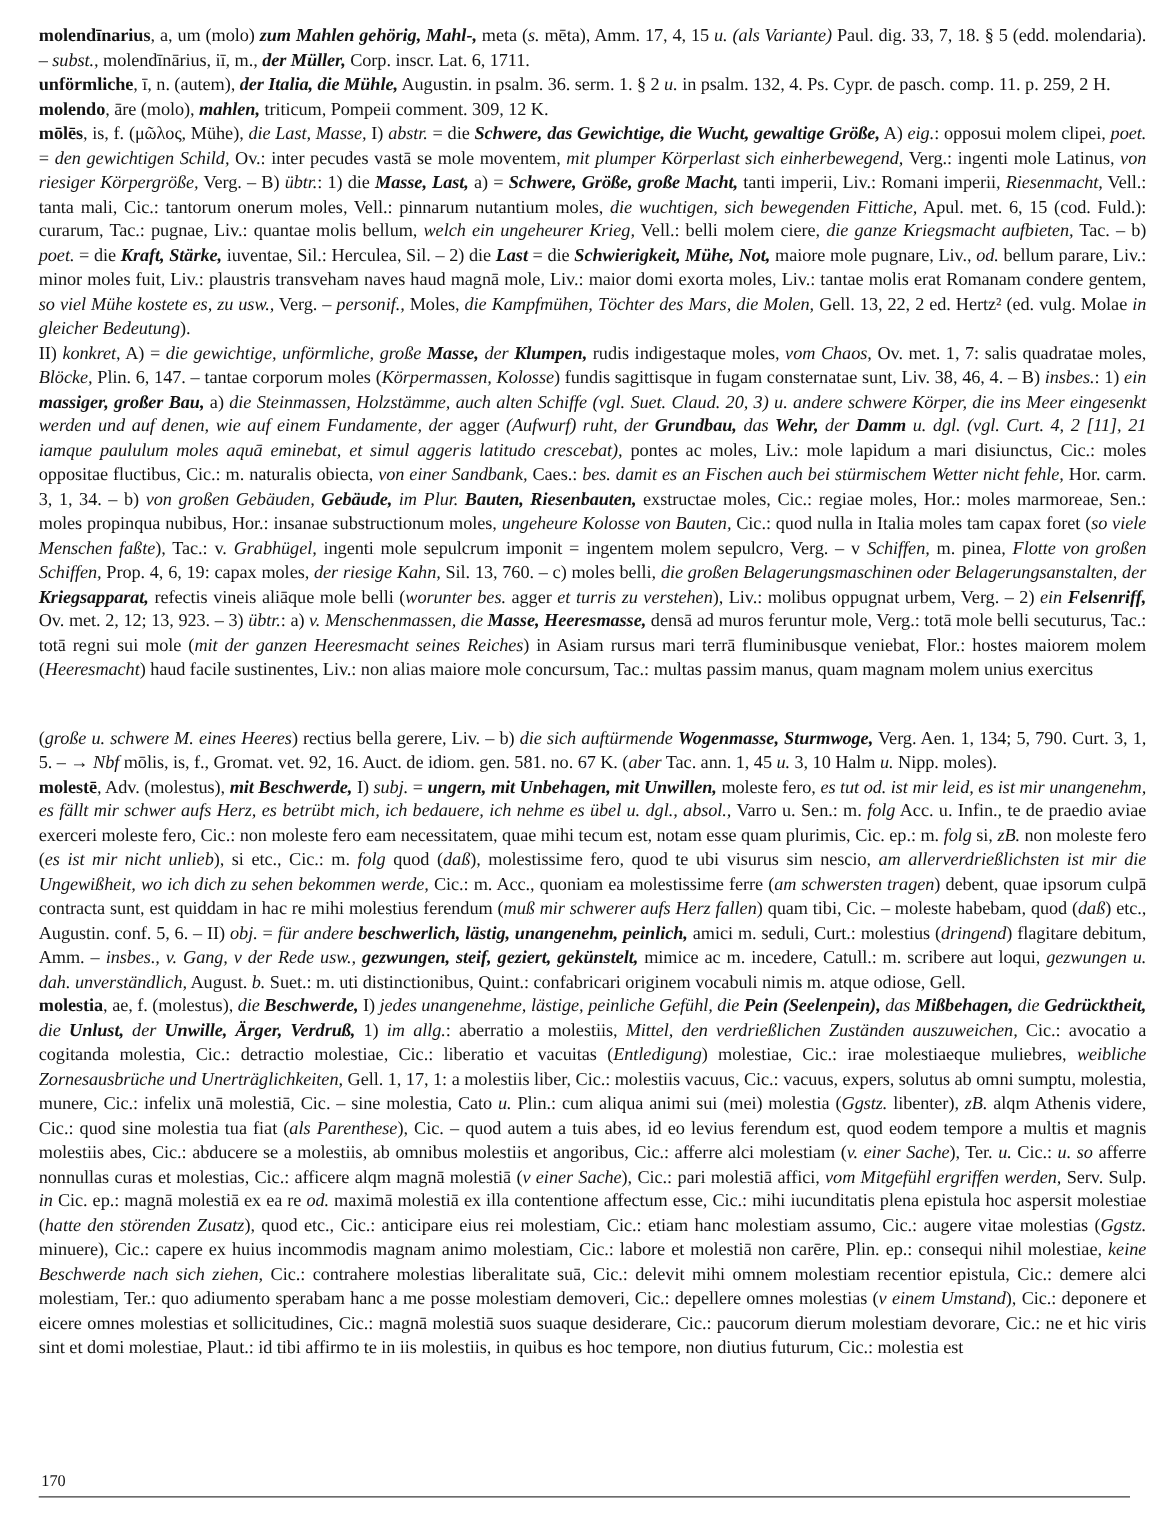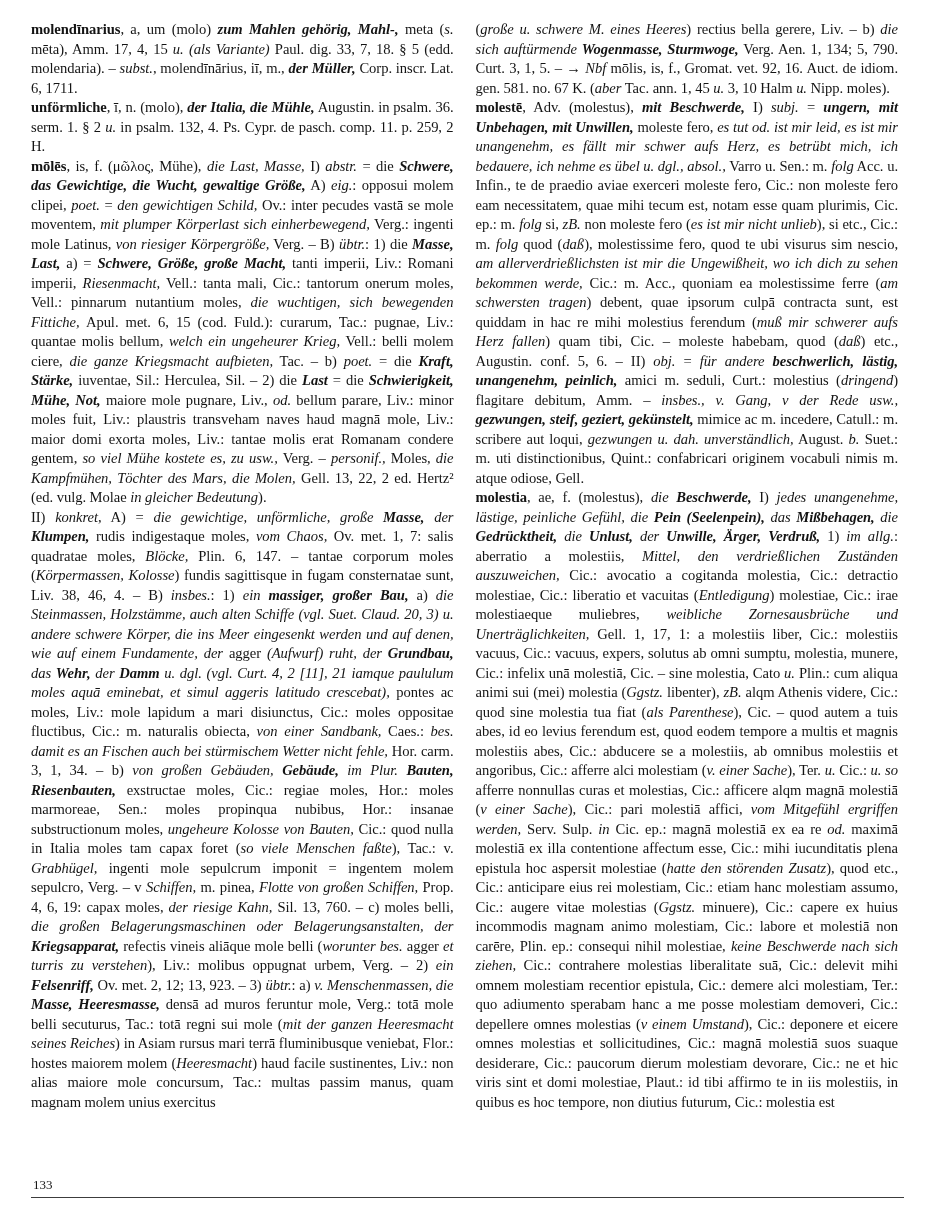--- a/index.html
+++ b/index.html
@@ -3,48 +3,49 @@
 <meta charset="utf-8">
 <style>
   * { margin: 0; padding: 0; box-sizing: border-box; }
   html, body { background: #ffffff; }
   body {
     width: 935px; height: 1210px;
     position: relative; overflow: hidden;
     font-family: "Liberation Serif", "DejaVu Serif", serif;
     color: #141414;
   }
-  .page { display: flex; gap: 22px; padding: 20px 37px 0 31px; }
+  .page { display: flex; gap: 35px; padding: 20px 18px 0 31px; flex-direction: column; }
   .column {
     flex: 1 1 0; min-width: 0;
     font-size: 14.6px; line-height: 19.5px;
     text-align: justify;
     letter-spacing: -0.05px;
   }
   .entry { margin: 0; }
   .b  { font-weight: 700; }
   .i  { font-style: italic; }
   .bi { font-weight: 700; font-style: italic; }
   .footer { position: absolute; left: 31px; right: 31px; bottom: 12px; }
   .pagenum { font-size: 13px; line-height: 14px; margin: 0 0 5px 2px; }
   .rule { border-top: 1.3px solid #3c3c3c; height: 0; }
 </style>
 </head>
 <body>
 
 <div class="page">
   <div class="column">
       <p class="entry"><span class="b">molendīnarius</span><span>, a, um (molo) </span><span class="bi">zum Mahlen gehörig, Mahl-,</span><span> meta (</span><span class="i">s.</span><span> mēta), Amm. 17, 4, 15 </span><span class="i">u. (als Variante)</span><span> Paul. dig. 33, 7, 18. § 5 (edd. molendaria). – </span><span class="i">subst.</span><span>, molendīnārius, iī, m., </span><span class="bi">der Müller,</span><span> Corp. inscr. Lat. 6, 1711.</span></p>
-      <p class="entry"><span class="b">unförmliche</span><span>, ī, n. (molo), </span><span class="bi">der Italia, die Mühle,</span><span> Augustin. in psalm. 36. serm. 1. § 2 </span><span class="i">u.</span><span> in psalm. 132, 4. Ps. Cypr. de pasch. comp. 11. p. 259, 2 H.</span></p>
+      <p class="entry"><span class="b">unförmliche</span><span>, ī, n. (autem), </span><span class="bi">der Italia, die Mühle,</span><span> Augustin. in psalm. 36. serm. 1. § 2 </span><span class="i">u.</span><span> in psalm. 132, 4. Ps. Cypr. de pasch. comp. 11. p. 259, 2 H.</span></p>
+      <p class="entry"><span class="b">molendo</span><span>, āre (molo), </span><span class="bi">mahlen,</span><span> triticum, Pompeii comment. 309, 12 K.</span></p>
       <p class="entry"><span class="b">mōlēs</span><span>, is, f. (μῶλος, Mühe), </span><span class="i">die Last, Masse,</span><span> I) </span><span class="i">abstr.</span><span> = die </span><span class="bi">Schwere, das Gewichtige, die Wucht, gewaltige Größe,</span><span> A) </span><span class="i">eig.</span><span>: opposui molem clipei, </span><span class="i">poet.</span><span> = </span><span class="i">den gewichtigen Schild,</span><span> Ov.: inter pecudes vastā se mole moventem, </span><span class="i">mit plumper Körperlast sich einherbewegend,</span><span> Verg.: ingenti mole Latinus, </span><span class="i">von riesiger Körpergröße,</span><span> Verg. – B) </span><span class="i">übtr.</span><span>: 1) die </span><span class="bi">Masse, Last,</span><span> a) = </span><span class="bi">Schwere, Größe, große Macht,</span><span> tanti imperii, Liv.: Romani imperii, </span><span class="i">Riesenmacht,</span><span> Vell.: tanta mali, Cic.: tantorum onerum moles, Vell.: pinnarum nutantium moles, </span><span class="i">die wuchtigen, sich bewegenden Fittiche,</span><span> Apul. met. 6, 15 (cod. Fuld.): curarum, Tac.: pugnae, Liv.: quantae molis bellum, </span><span class="i">welch ein ungeheurer Krieg,</span><span> Vell.: belli molem ciere, </span><span class="i">die ganze Kriegsmacht aufbieten,</span><span> Tac. – b) </span><span class="i">poet.</span><span> = die </span><span class="bi">Kraft, Stärke,</span><span> iuventae, Sil.: Herculea, Sil. – 2) die </span><span class="bi">Last</span><span> = die </span><span class="bi">Schwierigkeit, Mühe, Not,</span><span> maiore mole pugnare, Liv., </span><span class="i">od.</span><span> bellum parare, Liv.: minor moles fuit, Liv.: plaustris transveham naves haud magnā mole, Liv.: maior domi exorta moles, Liv.: tantae molis erat Romanam condere gentem, </span><span class="i">so viel Mühe kostete es, zu usw.,</span><span> Verg. – </span><span class="i">personif.,</span><span> Moles, </span><span class="i">die Kampfmühen, Töchter des Mars, die Molen,</span><span> Gell. 13, 22, 2 ed. Hertz² (ed. vulg. Molae </span><span class="i">in gleicher Bedeutung</span><span>).</span></p>
       <p class="entry"><span>II) </span><span class="i">konkret</span><span>, A) = </span><span class="i">die gewichtige, unförmliche, große </span><span class="bi">Masse, </span><span class="i">der </span><span class="bi">Klumpen,</span><span> rudis indigestaque moles, </span><span class="i">vom Chaos,</span><span> Ov. met. 1, 7: salis quadratae moles, </span><span class="i">Blöcke,</span><span> Plin. 6, 147. – tantae corporum moles (</span><span class="i">Körpermassen, Kolosse</span><span>) fundis sagittisque in fugam consternatae sunt, Liv. 38, 46, 4. – B) </span><span class="i">insbes.</span><span>: 1) </span><span class="i">ein </span><span class="bi">massiger, großer Bau,</span><span> a) </span><span class="i">die Steinmassen, Holzstämme, auch alten Schiffe (vgl. Suet. Claud. 20, 3) u. andere schwere Körper, die ins Meer eingesenkt werden und auf denen, wie auf einem Fundamente, der </span><span>agger</span><span class="i"> (Aufwurf) ruht, der </span><span class="bi">Grundbau, </span><span class="i">das </span><span class="bi">Wehr, </span><span class="i">der </span><span class="bi">Damm </span><span class="i">u. dgl. (vgl. Curt. 4, 2 [11], 21 iamque paululum moles aquā eminebat, et simul aggeris latitudo crescebat),</span><span> pontes ac moles, Liv.: mole lapidum a mari disiunctus, Cic.: moles oppositae fluctibus, Cic.: m. naturalis obiecta, </span><span class="i">von einer Sandbank,</span><span> Caes.: </span><span class="i">bes. damit es an Fischen auch bei stürmischem Wetter nicht fehle,</span><span> Hor. carm. 3, 1, 34. – b) </span><span class="i">von großen Gebäuden, </span><span class="bi">Gebäude, </span><span class="i">im Plur. </span><span class="bi">Bauten, Riesenbauten,</span><span> exstructae moles, Cic.: regiae moles, Hor.: moles marmoreae, Sen.: moles propinqua nubibus, Hor.: insanae substructionum moles, </span><span class="i">ungeheure Kolosse von Bauten,</span><span> Cic.: quod nulla in Italia moles tam capax foret (</span><span class="i">so viele Menschen faßte</span><span>), Tac.: v. </span><span class="i">Grabhügel,</span><span> ingenti mole sepulcrum imponit = ingentem molem sepulcro, Verg. – v </span><span class="i">Schiffen,</span><span> m. pinea, </span><span class="i">Flotte von großen Schiffen,</span><span> Prop. 4, 6, 19: capax moles, </span><span class="i">der riesige Kahn,</span><span> Sil. 13, 760. – c) moles belli, </span><span class="i">die großen Belagerungsmaschinen oder Belagerungsanstalten, der </span><span class="bi">Kriegsapparat,</span><span> refectis vineis aliāque mole belli (</span><span class="i">worunter bes. </span><span>agger</span><span class="i"> et turris zu verstehen</span><span>), Liv.: molibus oppugnat urbem, Verg. – 2) </span><span class="i">ein </span><span class="bi">Felsenriff,</span><span> Ov. met. 2, 12; 13, 923. – 3) </span><span class="i">übtr.</span><span>: a) </span><span class="i">v. Menschenmassen, die </span><span class="bi">Masse, Heeresmasse,</span><span> densā ad muros feruntur mole, Verg.: totā mole belli secuturus, Tac.: totā regni sui mole (</span><span class="i">mit der ganzen Heeresmacht seines Reiches</span><span>) in Asiam rursus mari terrā fluminibusque veniebat, Flor.: hostes maiorem molem (</span><span class="i">Heeresmacht</span><span>) haud facile sustinentes, Liv.: non alias maiore mole concursum, Tac.: multas passim manus, quam magnam molem unius exercitus</span></p>
     </div>
   <div class="column">
       <p class="entry"><span>(</span><span class="i">große u. schwere M. eines Heeres</span><span>) rectius bella gerere, Liv. – b) </span><span class="i">die sich auftürmende </span><span class="bi">Wogenmasse, Sturmwoge,</span><span> Verg. Aen. 1, 134; 5, 790. Curt. 3, 1, 5. – → </span><span class="i">Nbf</span><span> mōlis, is, f., Gromat. vet. 92, 16. Auct. de idiom. gen. 581. no. 67 K. (</span><span class="i">aber</span><span> Tac. ann. 1, 45 </span><span class="i">u.</span><span> 3, 10 Halm </span><span class="i">u.</span><span> Nipp. moles).</span></p>
       <p class="entry"><span class="b">molestē</span><span>, Adv. (molestus), </span><span class="bi">mit Beschwerde,</span><span> I) </span><span class="i">subj.</span><span> = </span><span class="bi">ungern, mit Unbehagen, mit Unwillen,</span><span> moleste fero, </span><span class="i">es tut od. ist mir leid, es ist mir unangenehm, es fällt mir schwer aufs Herz, es betrübt mich, ich bedauere, ich nehme es übel u. dgl., absol.,</span><span> Varro u. Sen.: m. </span><span class="i">folg</span><span> Acc. u. Infin., te de praedio aviae exerceri moleste fero, Cic.: non moleste fero eam necessitatem, quae mihi tecum est, notam esse quam plurimis, Cic. ep.: m. </span><span class="i">folg</span><span> si, </span><span class="i">zB.</span><span> non moleste fero (</span><span class="i">es ist mir nicht unlieb</span><span>), si etc., Cic.: m. </span><span class="i">folg</span><span> quod (</span><span class="i">daß</span><span>), molestissime fero, quod te ubi visurus sim nescio, </span><span class="i">am allerverdrießlichsten ist mir die Ungewißheit, wo ich dich zu sehen bekommen werde,</span><span> Cic.: m. Acc., quoniam ea molestissime ferre (</span><span class="i">am schwersten tragen</span><span>) debent, quae ipsorum culpā contracta sunt, est quiddam in hac re mihi molestius ferendum (</span><span class="i">muß mir schwerer aufs Herz fallen</span><span>) quam tibi, Cic. – moleste habebam, quod (</span><span class="i">daß</span><span>) etc., Augustin. conf. 5, 6. – II) </span><span class="i">obj.</span><span> = </span><span class="i">für andere </span><span class="bi">beschwerlich, lästig, unangenehm, peinlich,</span><span> amici m. seduli, Curt.: molestius (</span><span class="i">dringend</span><span>) flagitare debitum, Amm. – </span><span class="i">insbes., v. Gang, v der Rede usw., </span><span class="bi">gezwungen, steif, geziert, gekünstelt,</span><span> mimice ac m. incedere, Catull.: m. scribere aut loqui, </span><span class="i">gezwungen u. dah. unverständlich,</span><span> August. </span><span class="i">b.</span><span> Suet.: m. uti distinctionibus, Quint.: confabricari originem vocabuli nimis m. atque odiose, Gell.</span></p>
       <p class="entry"><span class="b">molestia</span><span>, ae, f. (molestus), </span><span class="i">die </span><span class="bi">Beschwerde,</span><span> I) </span><span class="i">jedes unangenehme, lästige, peinliche Gefühl, die </span><span class="bi">Pein (Seelenpein), </span><span class="i">das </span><span class="bi">Mißbehagen, </span><span class="i">die </span><span class="bi">Gedrücktheit, </span><span class="i">die </span><span class="bi">Unlust, </span><span class="i">der </span><span class="bi">Unwille, Ärger, Verdruß,</span><span> 1) </span><span class="i">im allg.</span><span>: aberratio a molestiis, </span><span class="i">Mittel, den verdrießlichen Zuständen auszuweichen,</span><span> Cic.: avocatio a cogitanda molestia, Cic.: detractio molestiae, Cic.: liberatio et vacuitas (</span><span class="i">Entledigung</span><span>) molestiae, Cic.: irae molestiaeque muliebres, </span><span class="i">weibliche Zornesausbrüche und Unerträglichkeiten,</span><span> Gell. 1, 17, 1: a molestiis liber, Cic.: molestiis vacuus, Cic.: vacuus, expers, solutus ab omni sumptu, molestia, munere, Cic.: infelix unā molestiā, Cic. – sine molestia, Cato </span><span class="i">u.</span><span> Plin.: cum aliqua animi sui (mei) molestia (</span><span class="i">Ggstz.</span><span> libenter), </span><span class="i">zB.</span><span> alqm Athenis videre, Cic.: quod sine molestia tua fiat (</span><span class="i">als Parenthese</span><span>), Cic. – quod autem a tuis abes, id eo levius ferendum est, quod eodem tempore a multis et magnis molestiis abes, Cic.: abducere se a molestiis, ab omnibus molestiis et angoribus, Cic.: afferre alci molestiam (</span><span class="i">v. einer Sache</span><span>), Ter. </span><span class="i">u.</span><span> Cic.: </span><span class="i">u. so</span><span> afferre nonnullas curas et molestias, Cic.: afficere alqm magnā molestiā (</span><span class="i">v einer Sache</span><span>), Cic.: pari molestiā affici, </span><span class="i">vom Mitgefühl ergriffen werden,</span><span> Serv. Sulp. </span><span class="i">in</span><span> Cic. ep.: magnā molestiā ex ea re </span><span class="i">od.</span><span> maximā molestiā ex illa contentione affectum esse, Cic.: mihi iucunditatis plena epistula hoc aspersit molestiae (</span><span class="i">hatte den störenden Zusatz</span><span>), quod etc., Cic.: anticipare eius rei molestiam, Cic.: etiam hanc molestiam assumo, Cic.: augere vitae molestias (</span><span class="i">Ggstz.</span><span> minuere), Cic.: capere ex huius incommodis magnam animo molestiam, Cic.: labore et molestiā non carēre, Plin. ep.: consequi nihil molestiae, </span><span class="i">keine Beschwerde nach sich ziehen,</span><span> Cic.: contrahere molestias liberalitate suā, Cic.: delevit mihi omnem molestiam recentior epistula, Cic.: demere alci molestiam, Ter.: quo adiumento sperabam hanc a me posse molestiam demoveri, Cic.: depellere omnes molestias (</span><span class="i">v einem Umstand</span><span>), Cic.: deponere et eicere omnes molestias et sollicitudines, Cic.: magnā molestiā suos suaque desiderare, Cic.: paucorum dierum molestiam devorare, Cic.: ne et hic viris sint et domi molestiae, Plaut.: id tibi affirmo te in iis molestiis, in quibus es hoc tempore, non diutius futurum, Cic.: molestia est</span></p>
     </div>
 </div>
 
 <div class="footer">
-  <div class="pagenum">133</div>
+  <div class="pagenum">170</div>
   <div class="rule"></div>
 </div>
 
 </body></html>

